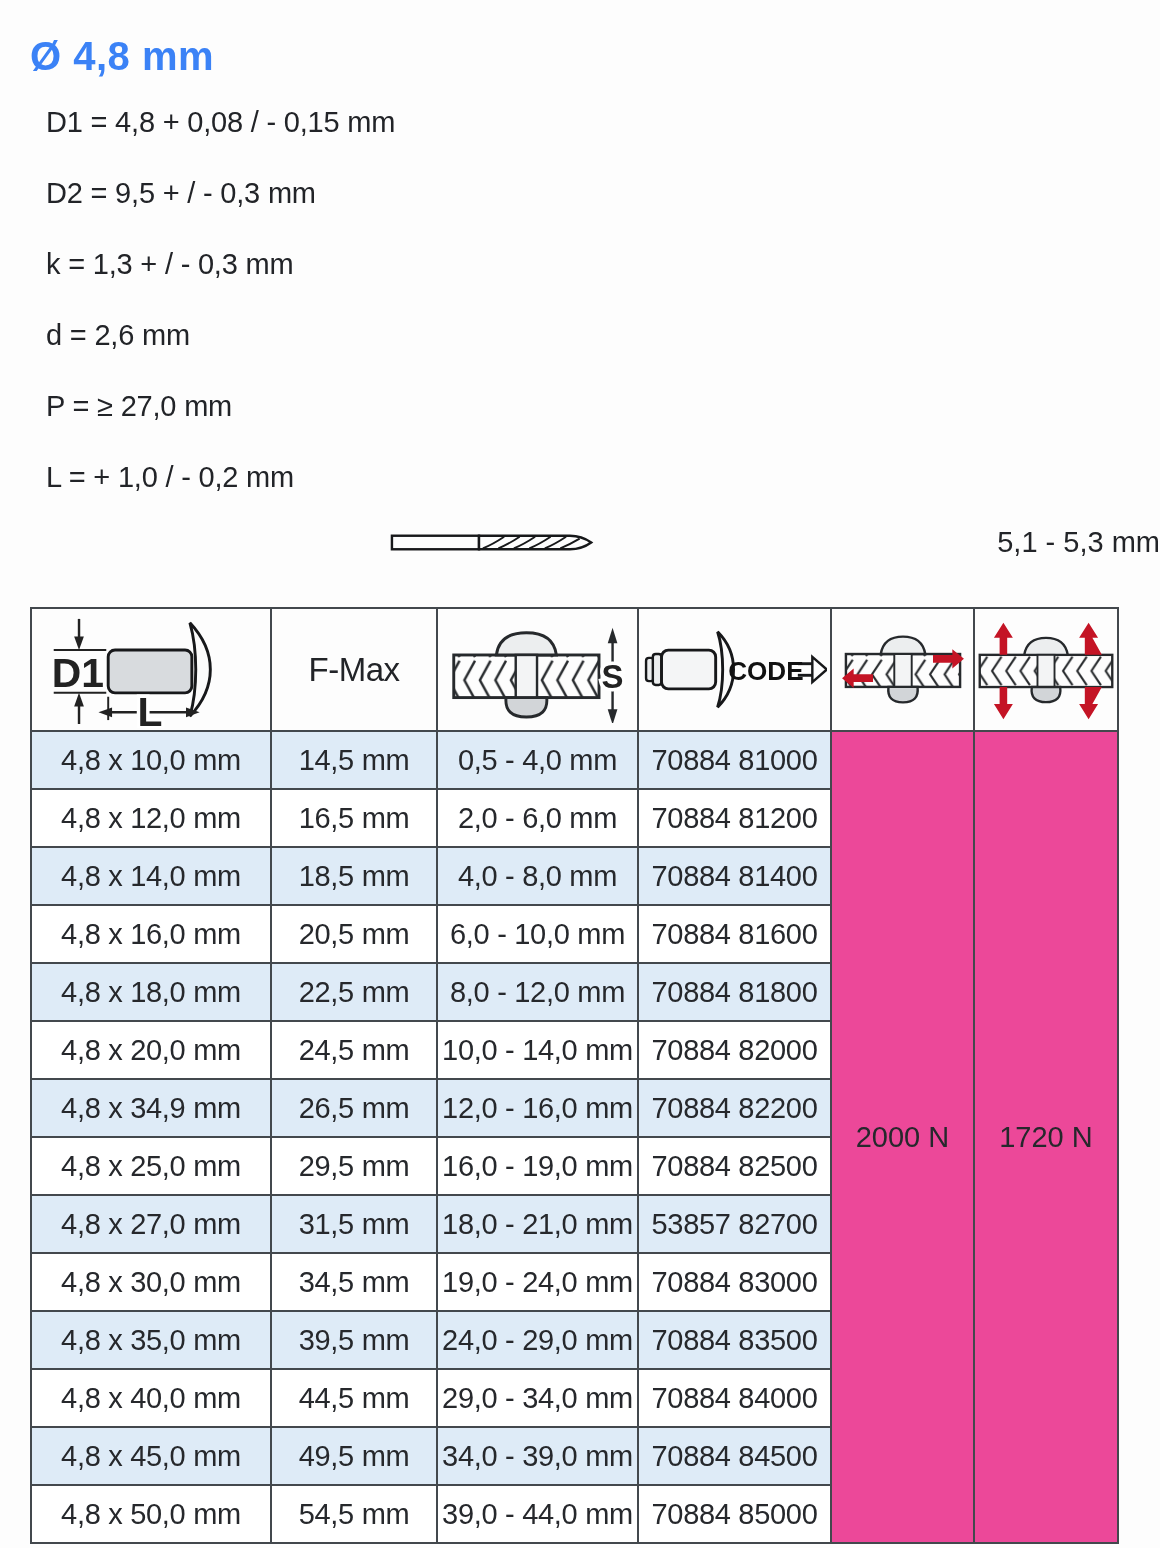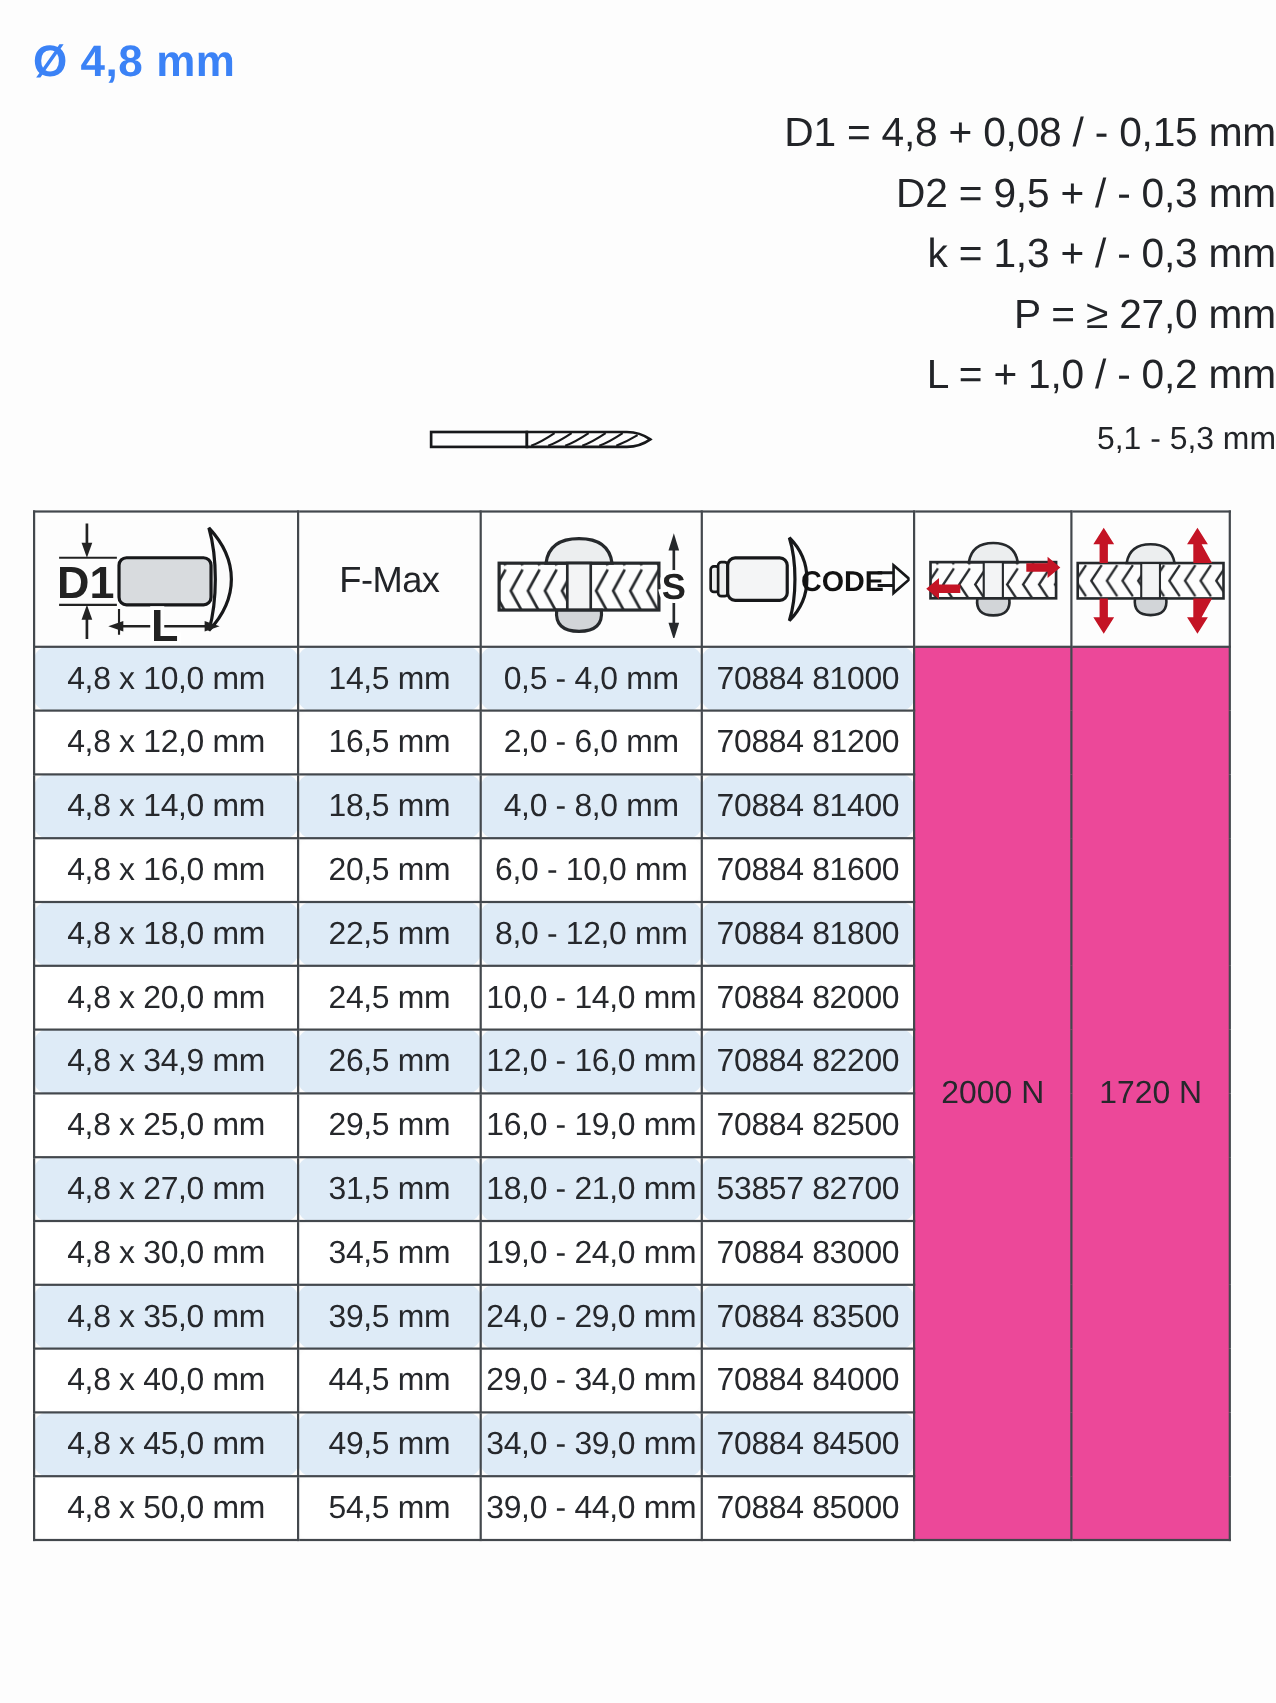--- a/index.html
+++ b/index.html
@@ -6,48 +6,49 @@
   body{
     width:1160px;height:1548px;overflow:hidden;
     font-family:"Liberation Sans", sans-serif;
     color:#25282c;
   }
   .container{padding:34px 0 0 30px;}
   h1.title{
     margin:0;font-size:40px;font-weight:700;color:#3b82f6;letter-spacing:0.5px;
   }
   .specs{margin:14px 0 0 0;padding:0;list-style:none;}
-  .specs p{margin:0;font-size:37px;line-height:55px;color:#222428;letter-spacing:-0.2px;text-align:right;}
+  .specs p{margin:16px;font-size:29px;line-height:55px;color:#222428;letter-spacing:-0.2px;}
   .drill-row{margin-top:10px;display:flex;align-items:center;gap:40px;height:42px;}
   .drill-row .label{font-size:29px;color:#222428;}
   table.spec{
     border-collapse:collapse;margin-top:44px;table-layout:fixed;
   }
   table.spec td, table.spec th{
     border:2px solid #43484d;padding:0;text-align:center;vertical-align:middle;
     font-weight:400;
   }
   thead th{height:121px;background:#fdfdfd;}
-  tbody td.data-cell{height:56px;font-size:29px;letter-spacing:-0.3px;color:#26282c;background:#ffffff;border-radius:12px;}
+  tbody td.data-cell{height:56px;font-size:29px;letter-spacing:-0.3px;color:#26282c;background:#ffffff;}
   tbody tr:nth-child(odd) td.data-cell{background:#deebf7;}
   td.merged-cell{background:#ec4899;font-size:29px;color:#26282c;}
   .fmax{font-size:33px;color:#222428;letter-spacing:-0.5px;}
   svg{display:block;margin:0 auto;}
 </style>
 </head>
 <body>
 
 <div class="container">
 
   <h1 class="title">Ø 4,8 mm</h1>
 
   <div class="specs">
     <p>D1 = 4,8 + 0,08 / - 0,15 mm</p>
     <p>D2 = 9,5 + / - 0,3 mm</p>
     <p>k = 1,3 + / - 0,3 mm</p>
+    <p>d = 2,6 mm</p>
     <p>P = ≥ 27,0 mm</p>
     <p>L = + 1,0 / - 0,2 mm</p>
   </div>
 
   <div class="drill-row">
     <svg width="208" height="33" viewBox="0 0 215 34">
       <rect x="2" y="10" width="90" height="14" fill="#fdfdfd" stroke="#17181a" stroke-width="2.5"></rect>
       <path d="M92,10 L186,10 C194,10 201,12 208,17 C201,22 194,24 186,24 L92,24 Z" fill="#fdfdfd" stroke="#17181a" stroke-width="2.5"></path>
       <path d="M96,23 Q106,19 118,11" fill="none" stroke="#17181a" stroke-width="2"></path>
       <path d="M112,23 Q122,19 134,11" fill="none" stroke="#17181a" stroke-width="2"></path>

